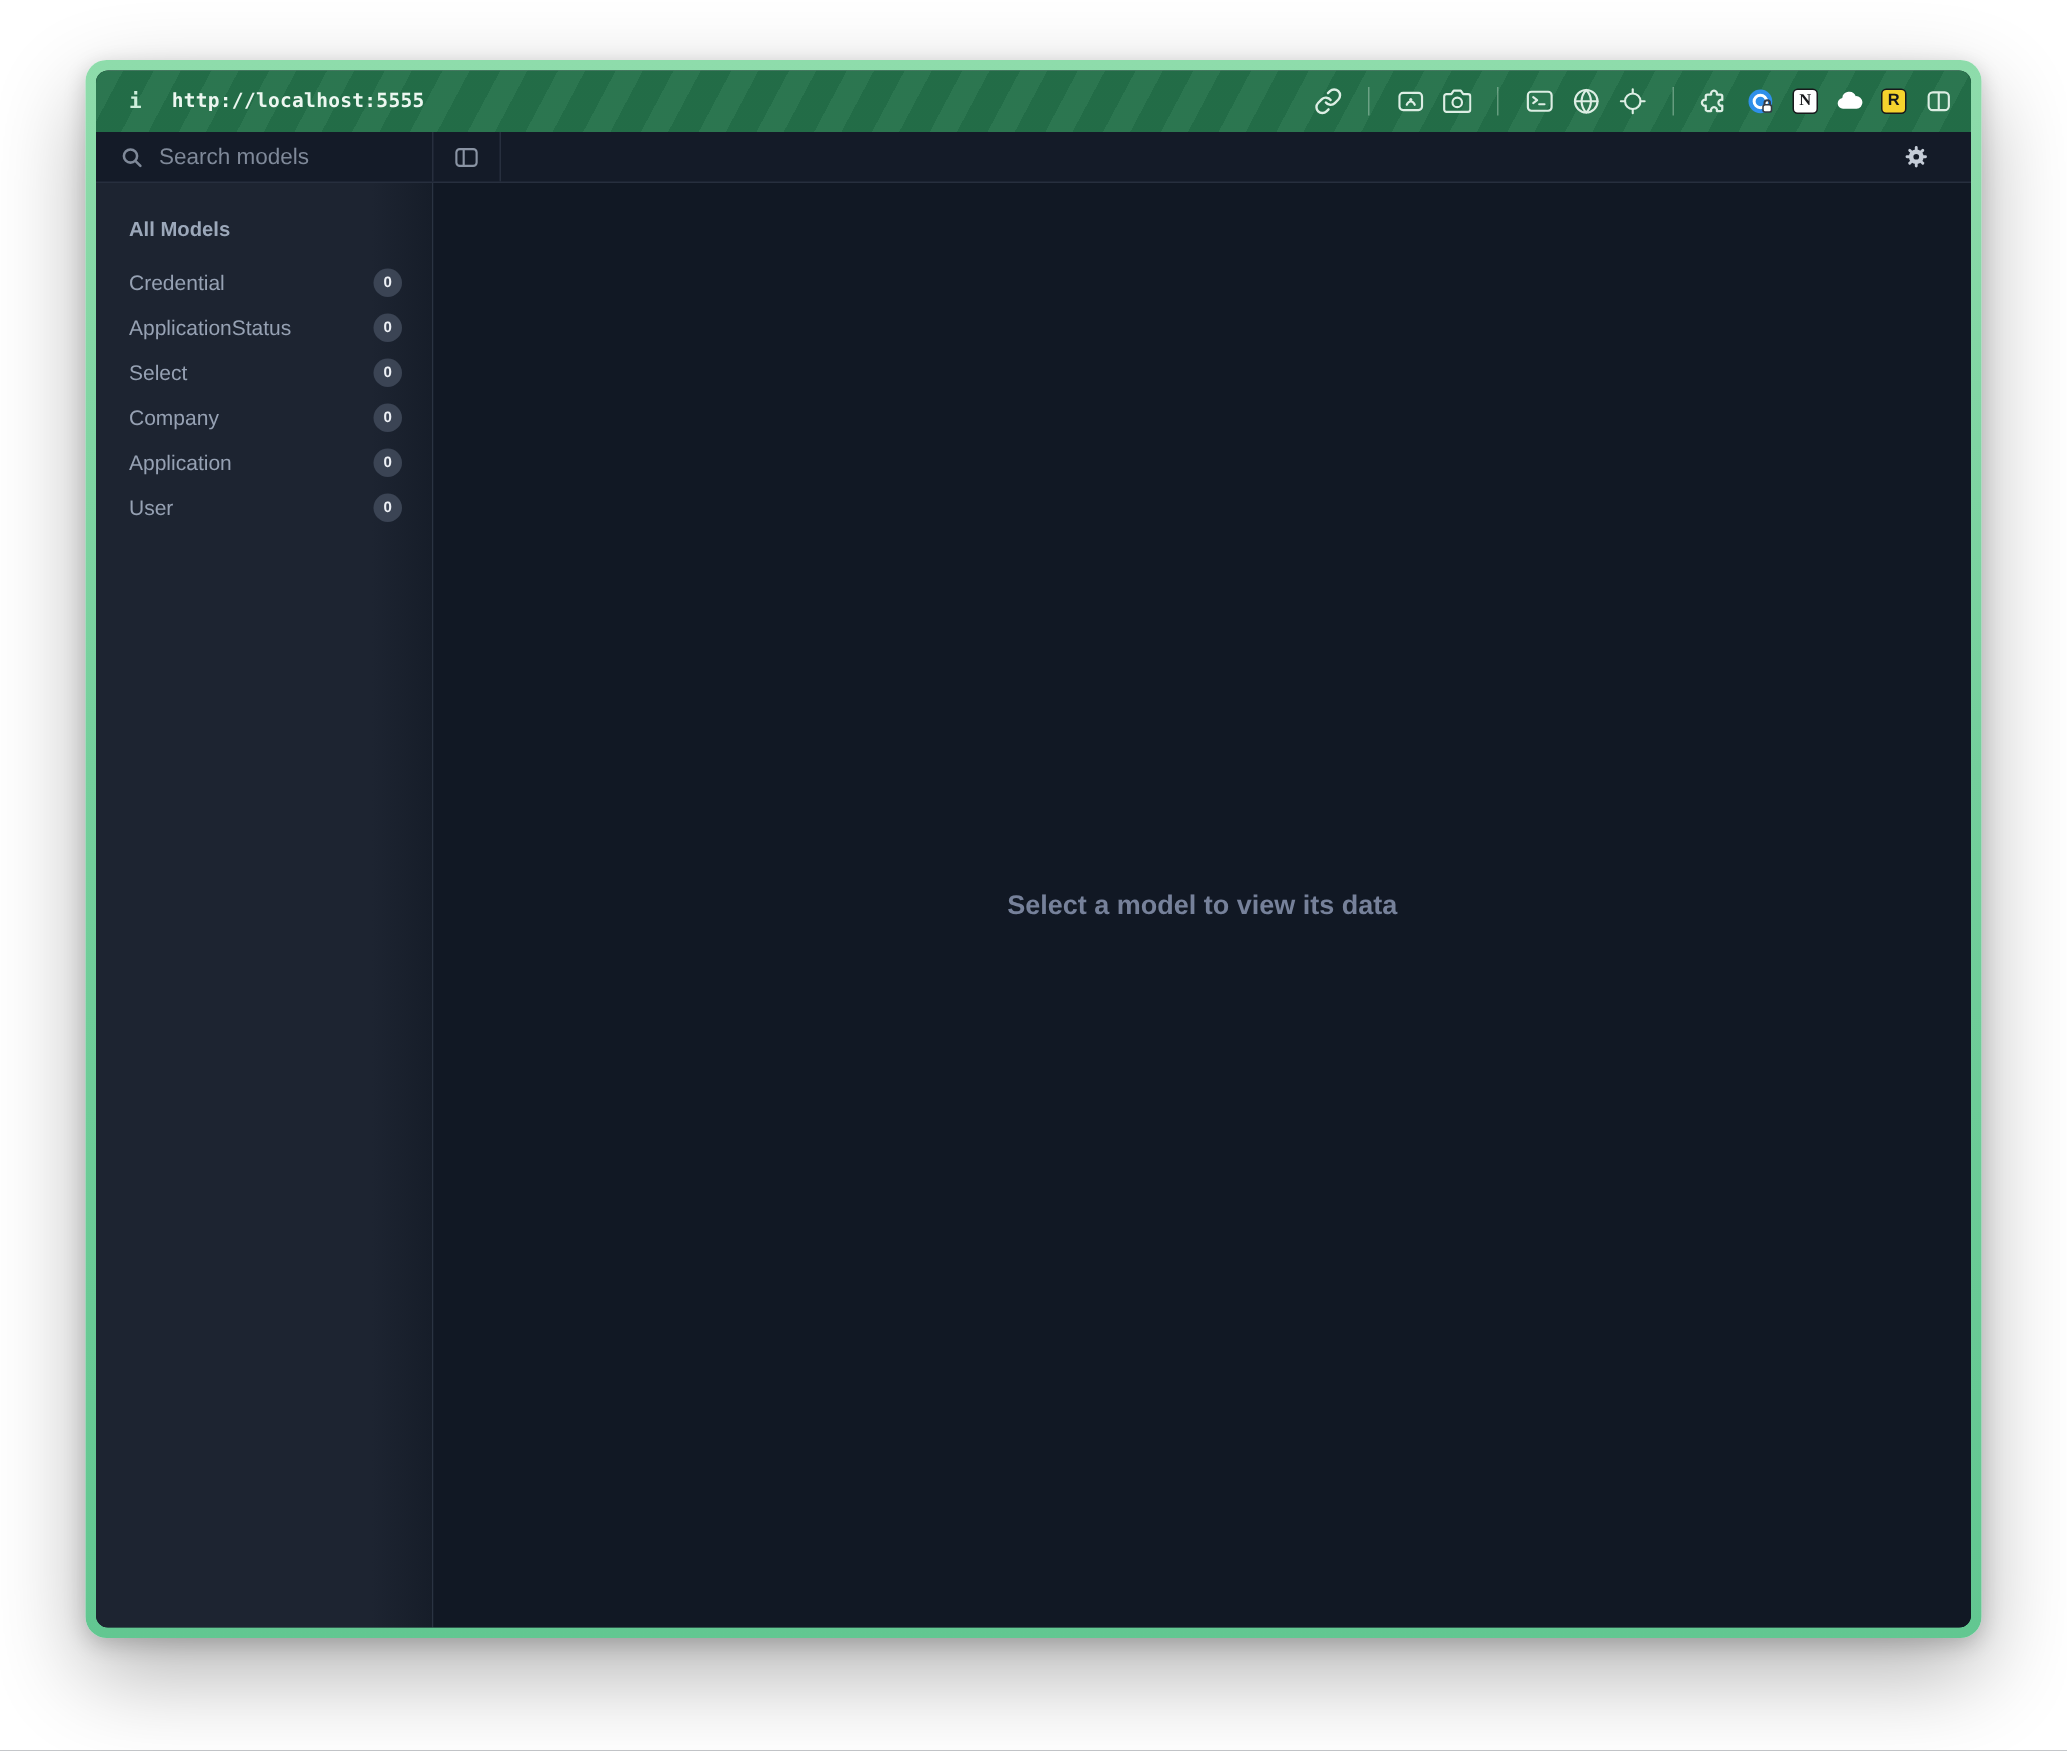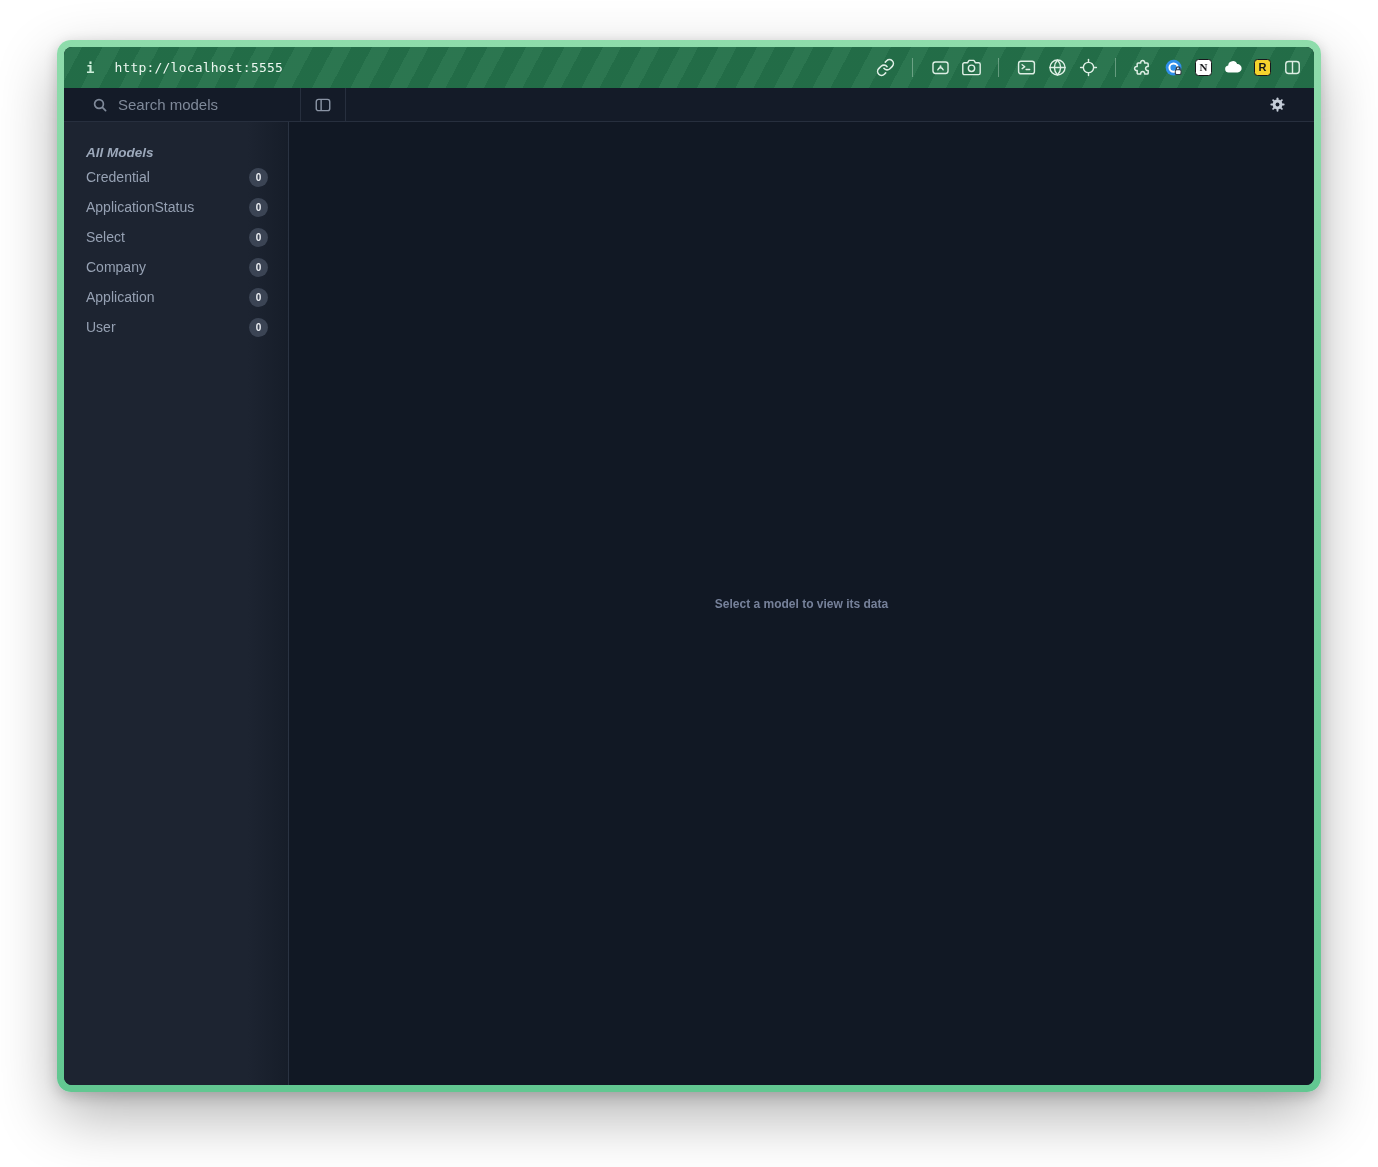--- a/index.html
+++ b/index.html
@@ -42,21 +42,21 @@
   }
   .info-glyph {
     font-family: "DejaVu Sans Mono", "Liberation Mono", monospace;
     font-weight: bold;
     font-size: 14px;
     color: #cdeeda;
     margin-right: 20px;
   }
   .url-text {
     font-family: "DejaVu Sans Mono", "Liberation Mono", monospace;
-    font-weight: normal;
+    font-weight: bold;
     font-size: 13px;
     color: #ecf7f0;
     letter-spacing: 0.2px;
   }
   .tb-icons {
     margin-left: auto;
     display: flex;
     align-items: center;
     gap: 11px;
   }
@@ -89,21 +89,20 @@
     height: 34px; flex: 0 0 34px;
     display: flex;
     background: #141b28;
     border-bottom: 1px solid #272f3e;
   }
   .search-cell {
     width: 225px; flex: 0 0 225px;
     display: flex; align-items: center;
     padding: 0 10px 0 16px;
     border-right: 1px solid #272f3e;
-    margin-left: 12px;
   }
   .search-cell input {
     background: transparent;
     border: none; outline: none;
     color: #c7cfdb;
     font-size: 15px;
     font-family: "Liberation Sans", sans-serif;
     width: 100%;
     margin-left: 10px;
   }
@@ -126,22 +125,21 @@
   .sidebar {
     width: 225px; flex: 0 0 225px;
     background: linear-gradient(90deg, #1d2431 0%, #1d2431 82%, #161d29 100%);
     border-right: 1px solid #2a3342;
     padding: 23px 20px 0 22px;
   }
   .sidebar-title {
     color: #9ca8ba;
     font-size: 13.5px;
     font-weight: bold;
-    margin-bottom: 2px;
-    font-style: italic;
+    margin-bottom: 13px;
   }
   .model-row {
     height: 30px;
     display: flex; align-items: center; justify-content: space-between;
     cursor: pointer;
   }
   .model-label {
     color: #96a1b3;
     font-size: 14px;
   }
@@ -154,21 +152,21 @@
     font-weight: bold;
     display: flex; align-items: center; justify-content: center;
   }
   .main-area {
     flex: 1;
     background: #111824;
     display: flex; align-items: center; justify-content: center;
   }
   .empty-state {
     color: #76819a;
-    font-size: 12px;
+    font-size: 18px;
     font-weight: bold;
   }
 </style>
 </head>
 <body>
 
 <div class="window-frame">
   <div class="window-inner">
 
     <div class="titlebar">

